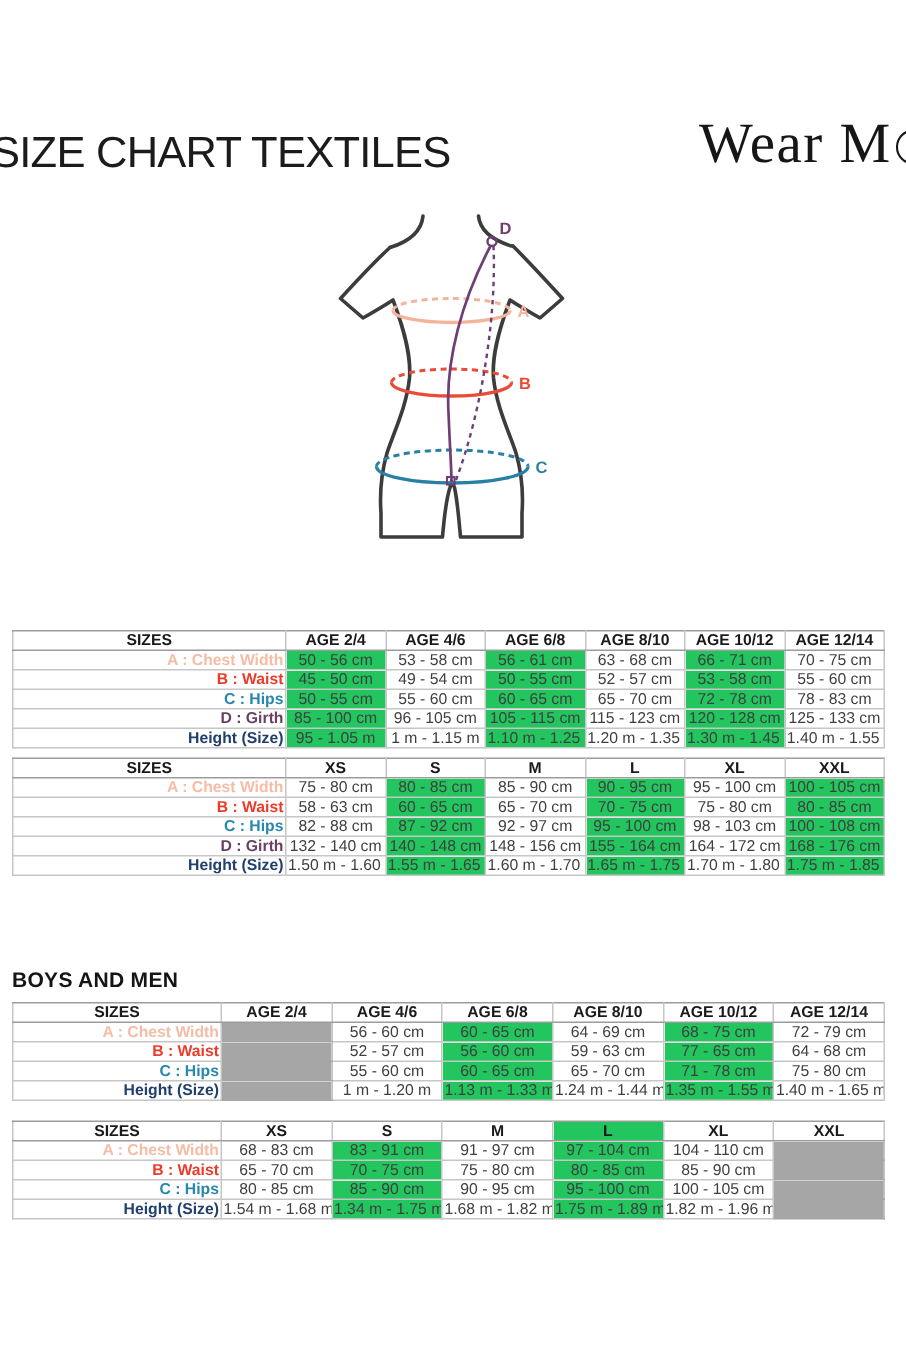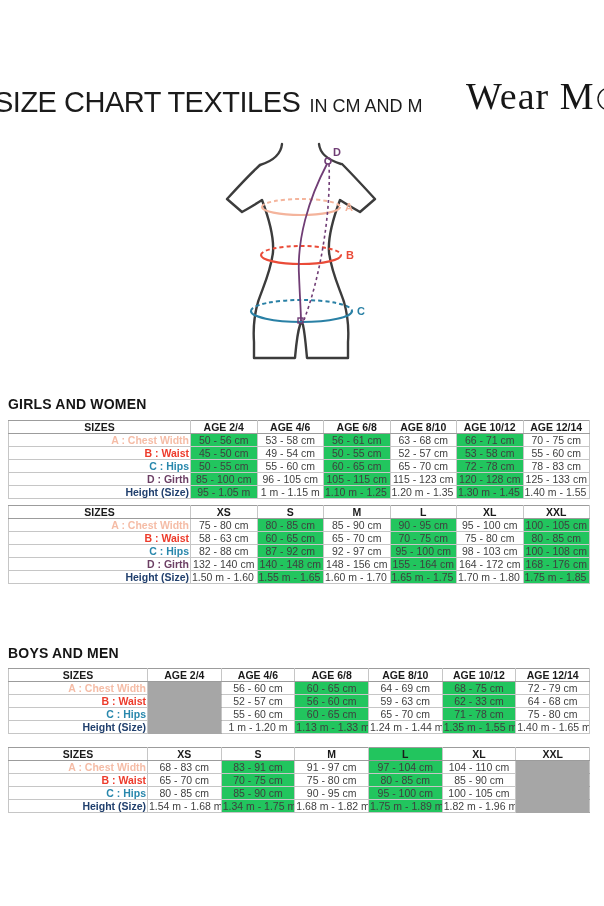--- a/index.html
+++ b/index.html
@@ -51,21 +51,20 @@
   .rowlabel.girth{color:#6c3f64;}
   .rowlabel.height{color:#21406e;}
 </style>
 </head>
 <body>
 
 <div class="page">
 
   <div class="title-row">
     <span class="title">SIZE CHART TEXTILES</span>
-    <span class="subtitle">IN CM AND M</span>
   </div>
 
   <div class="logo"><span>Wear M</span><span class="o-dancer"><svg width="26" height="30" viewBox="-13 -15 26 30">
           <circle cx="0" cy="2" r="11" fill="none" stroke="#161616" stroke-width="1.4"></circle>
           <circle cx="0" cy="-3.8" r="1.7" fill="#161616"></circle>
           <line x1="0" y1="-2" x2="0" y2="10" stroke="#161616" stroke-width="1.2"></line>
           <path d="M-4,0.5 L0,-3.4 L4,0.5" fill="none" stroke="#161616" stroke-width="1.1"></path>
           <line x1="-4.6" y1="4" x2="4.6" y2="4" stroke="#161616" stroke-width="1.2"></line>
         </svg></span></div>
 
@@ -122,21 +121,20 @@
 
       <g font-family="Liberation Sans, sans-serif" font-size="11" font-weight="bold">
         <text x="175" y="81" fill="#f4b49c">A</text>
         <text x="176" y="129" fill="#ea4b38">B</text>
         <text x="187" y="185" fill="#2980a5">C</text>
         <text x="163" y="26" fill="#703d75">D</text>
       </g>
     </svg>
   </div>
 
-  <div class="sec-heading" id="heading-girls">GIRLS AND WOMEN</div>
   <table class="size-table" id="table-girls-age">
       <colgroup>
         <col style="width: 182px;">
         <col>
         <col>
         <col>
         <col>
         <col>
         <col>
       </colgroup>
@@ -300,21 +298,21 @@
           <td>64 - 69 cm</td>
           <td class="shaded">68 - 75 cm</td>
           <td>72 - 79 cm</td>
         </tr>
         <tr>
           <th class="rowlabel waist">B : Waist</th>
           <td class="na"></td>
           <td>52 - 57 cm</td>
           <td class="shaded">56 - 60 cm</td>
           <td>59 - 63 cm</td>
-          <td class="shaded">62 - 33 cm</td>
+          <td class="shaded">77 - 65 cm</td>
           <td>64 - 68 cm</td>
         </tr>
         <tr>
           <th class="rowlabel hips">C : Hips</th>
           <td class="na"></td>
           <td>55 - 60 cm</td>
           <td class="shaded">60 - 65 cm</td>
           <td>65 - 70 cm</td>
           <td class="shaded">71 - 78 cm</td>
           <td>75 - 80 cm</td>

